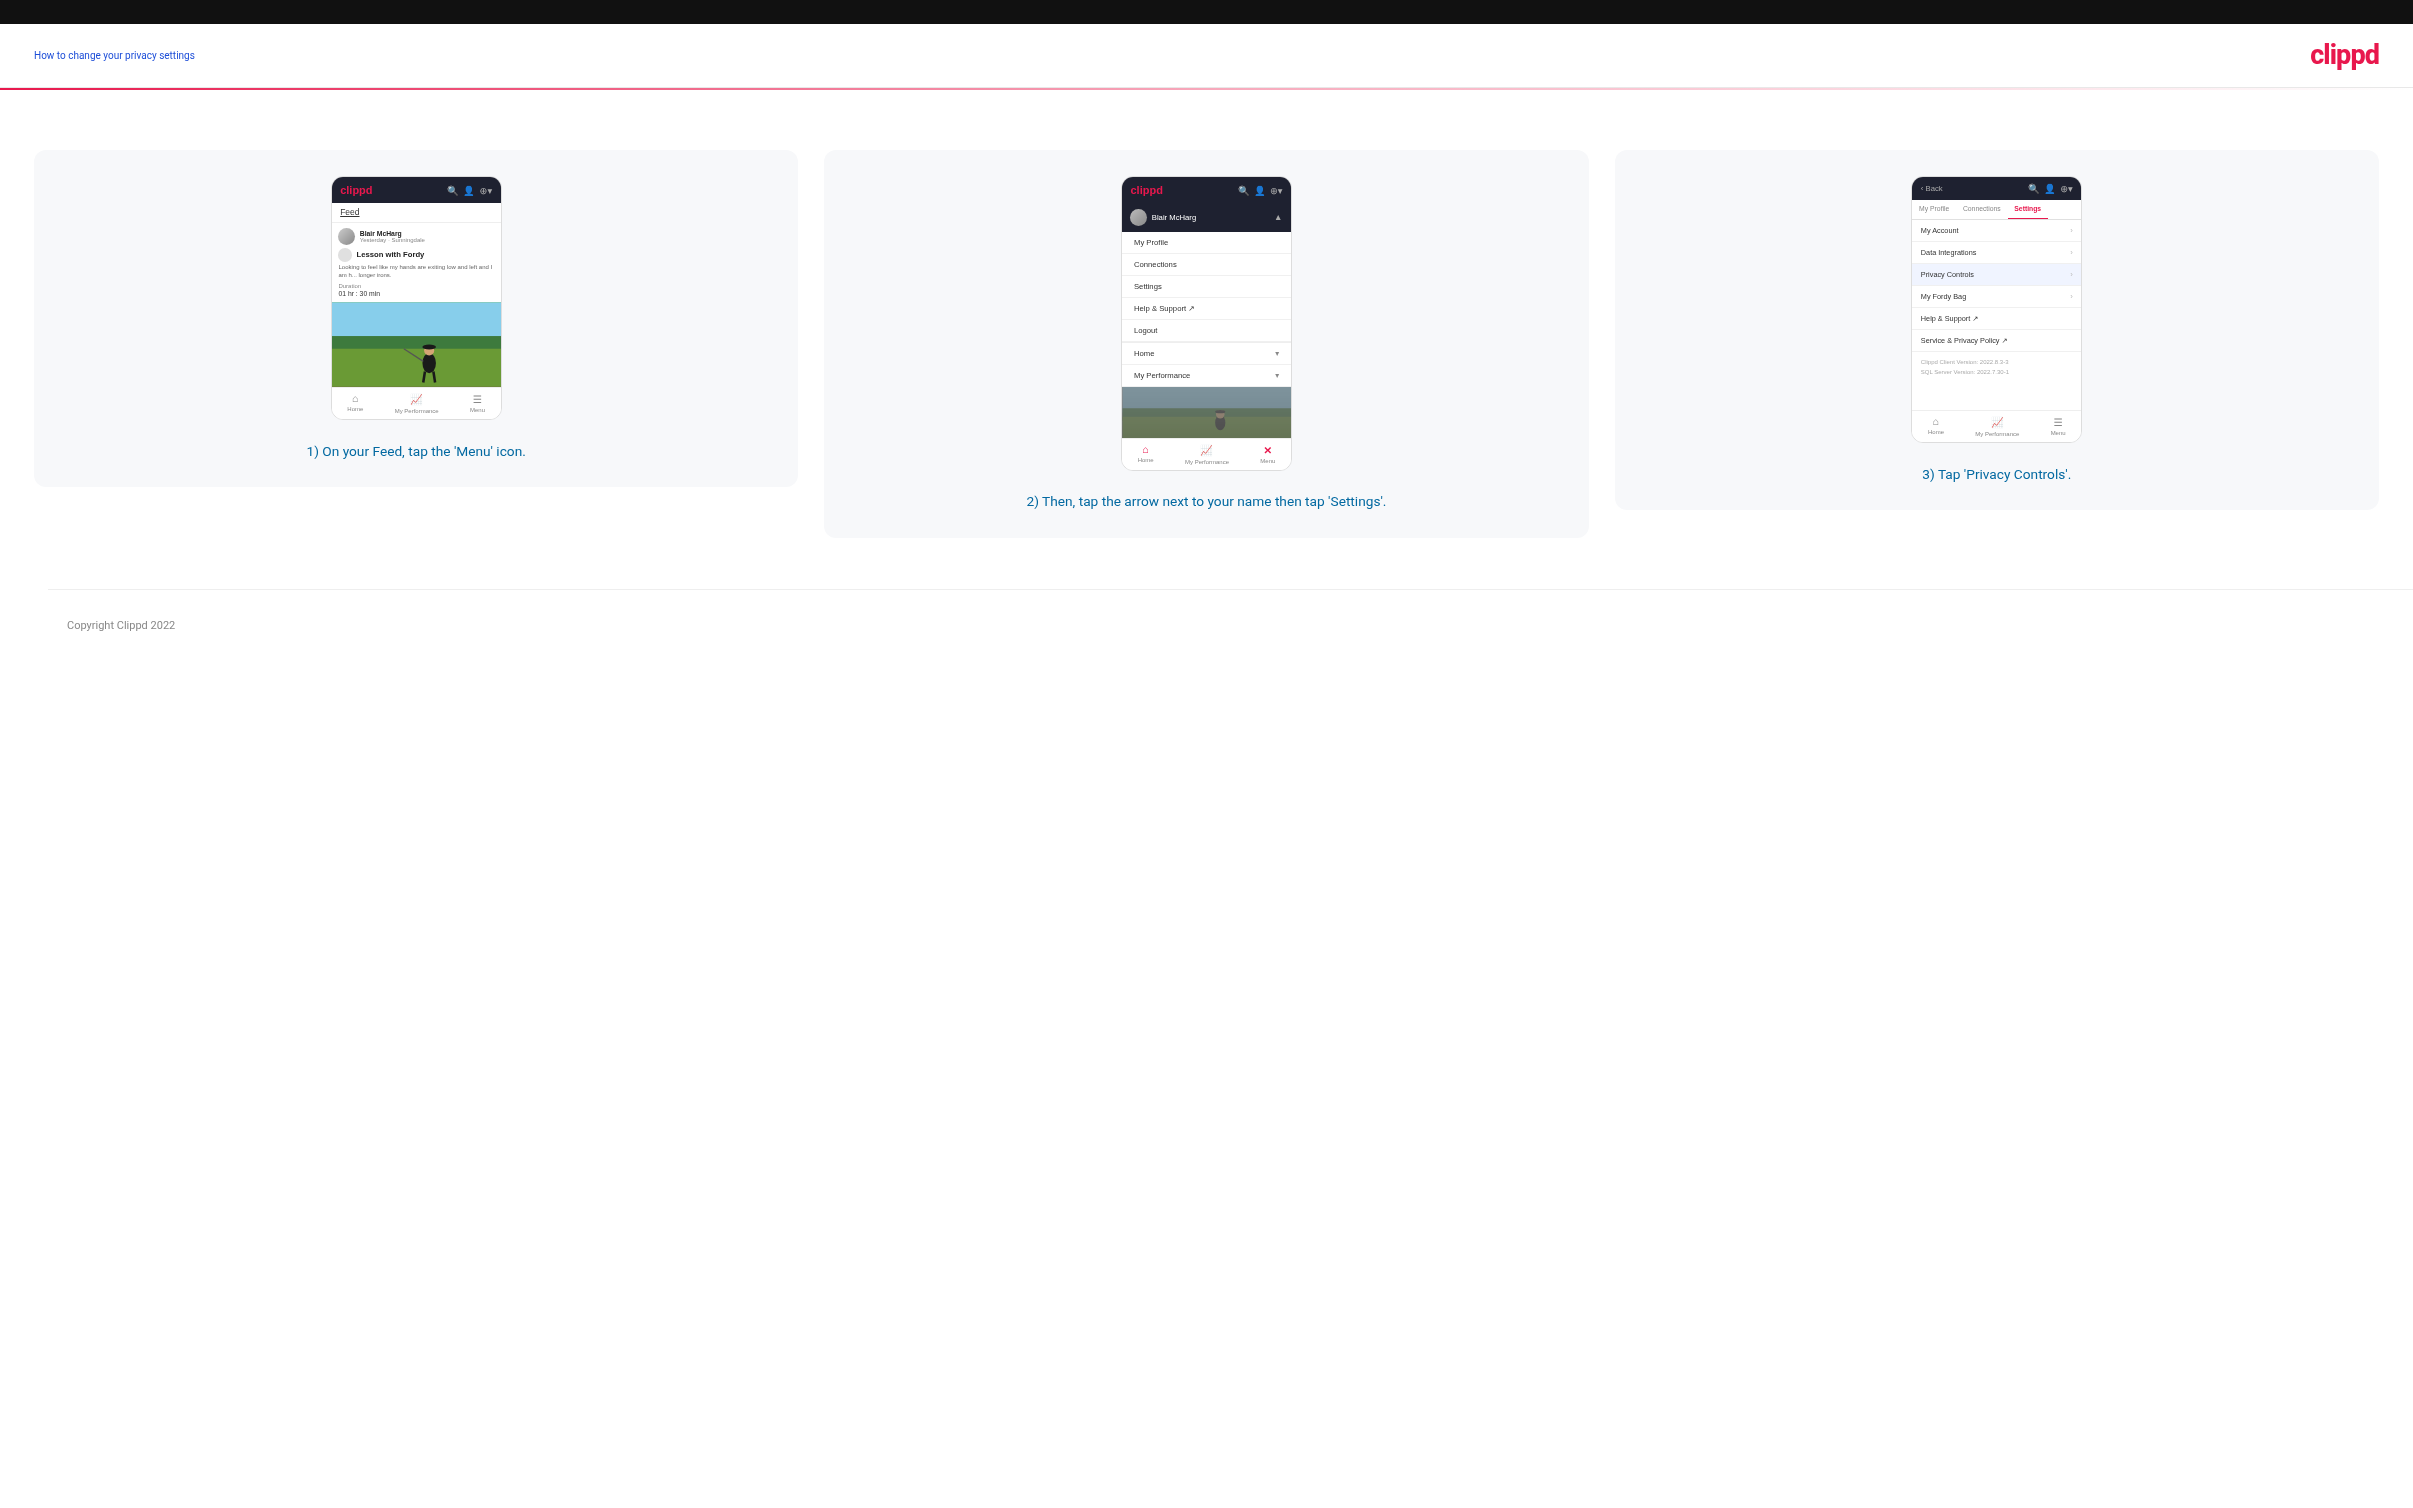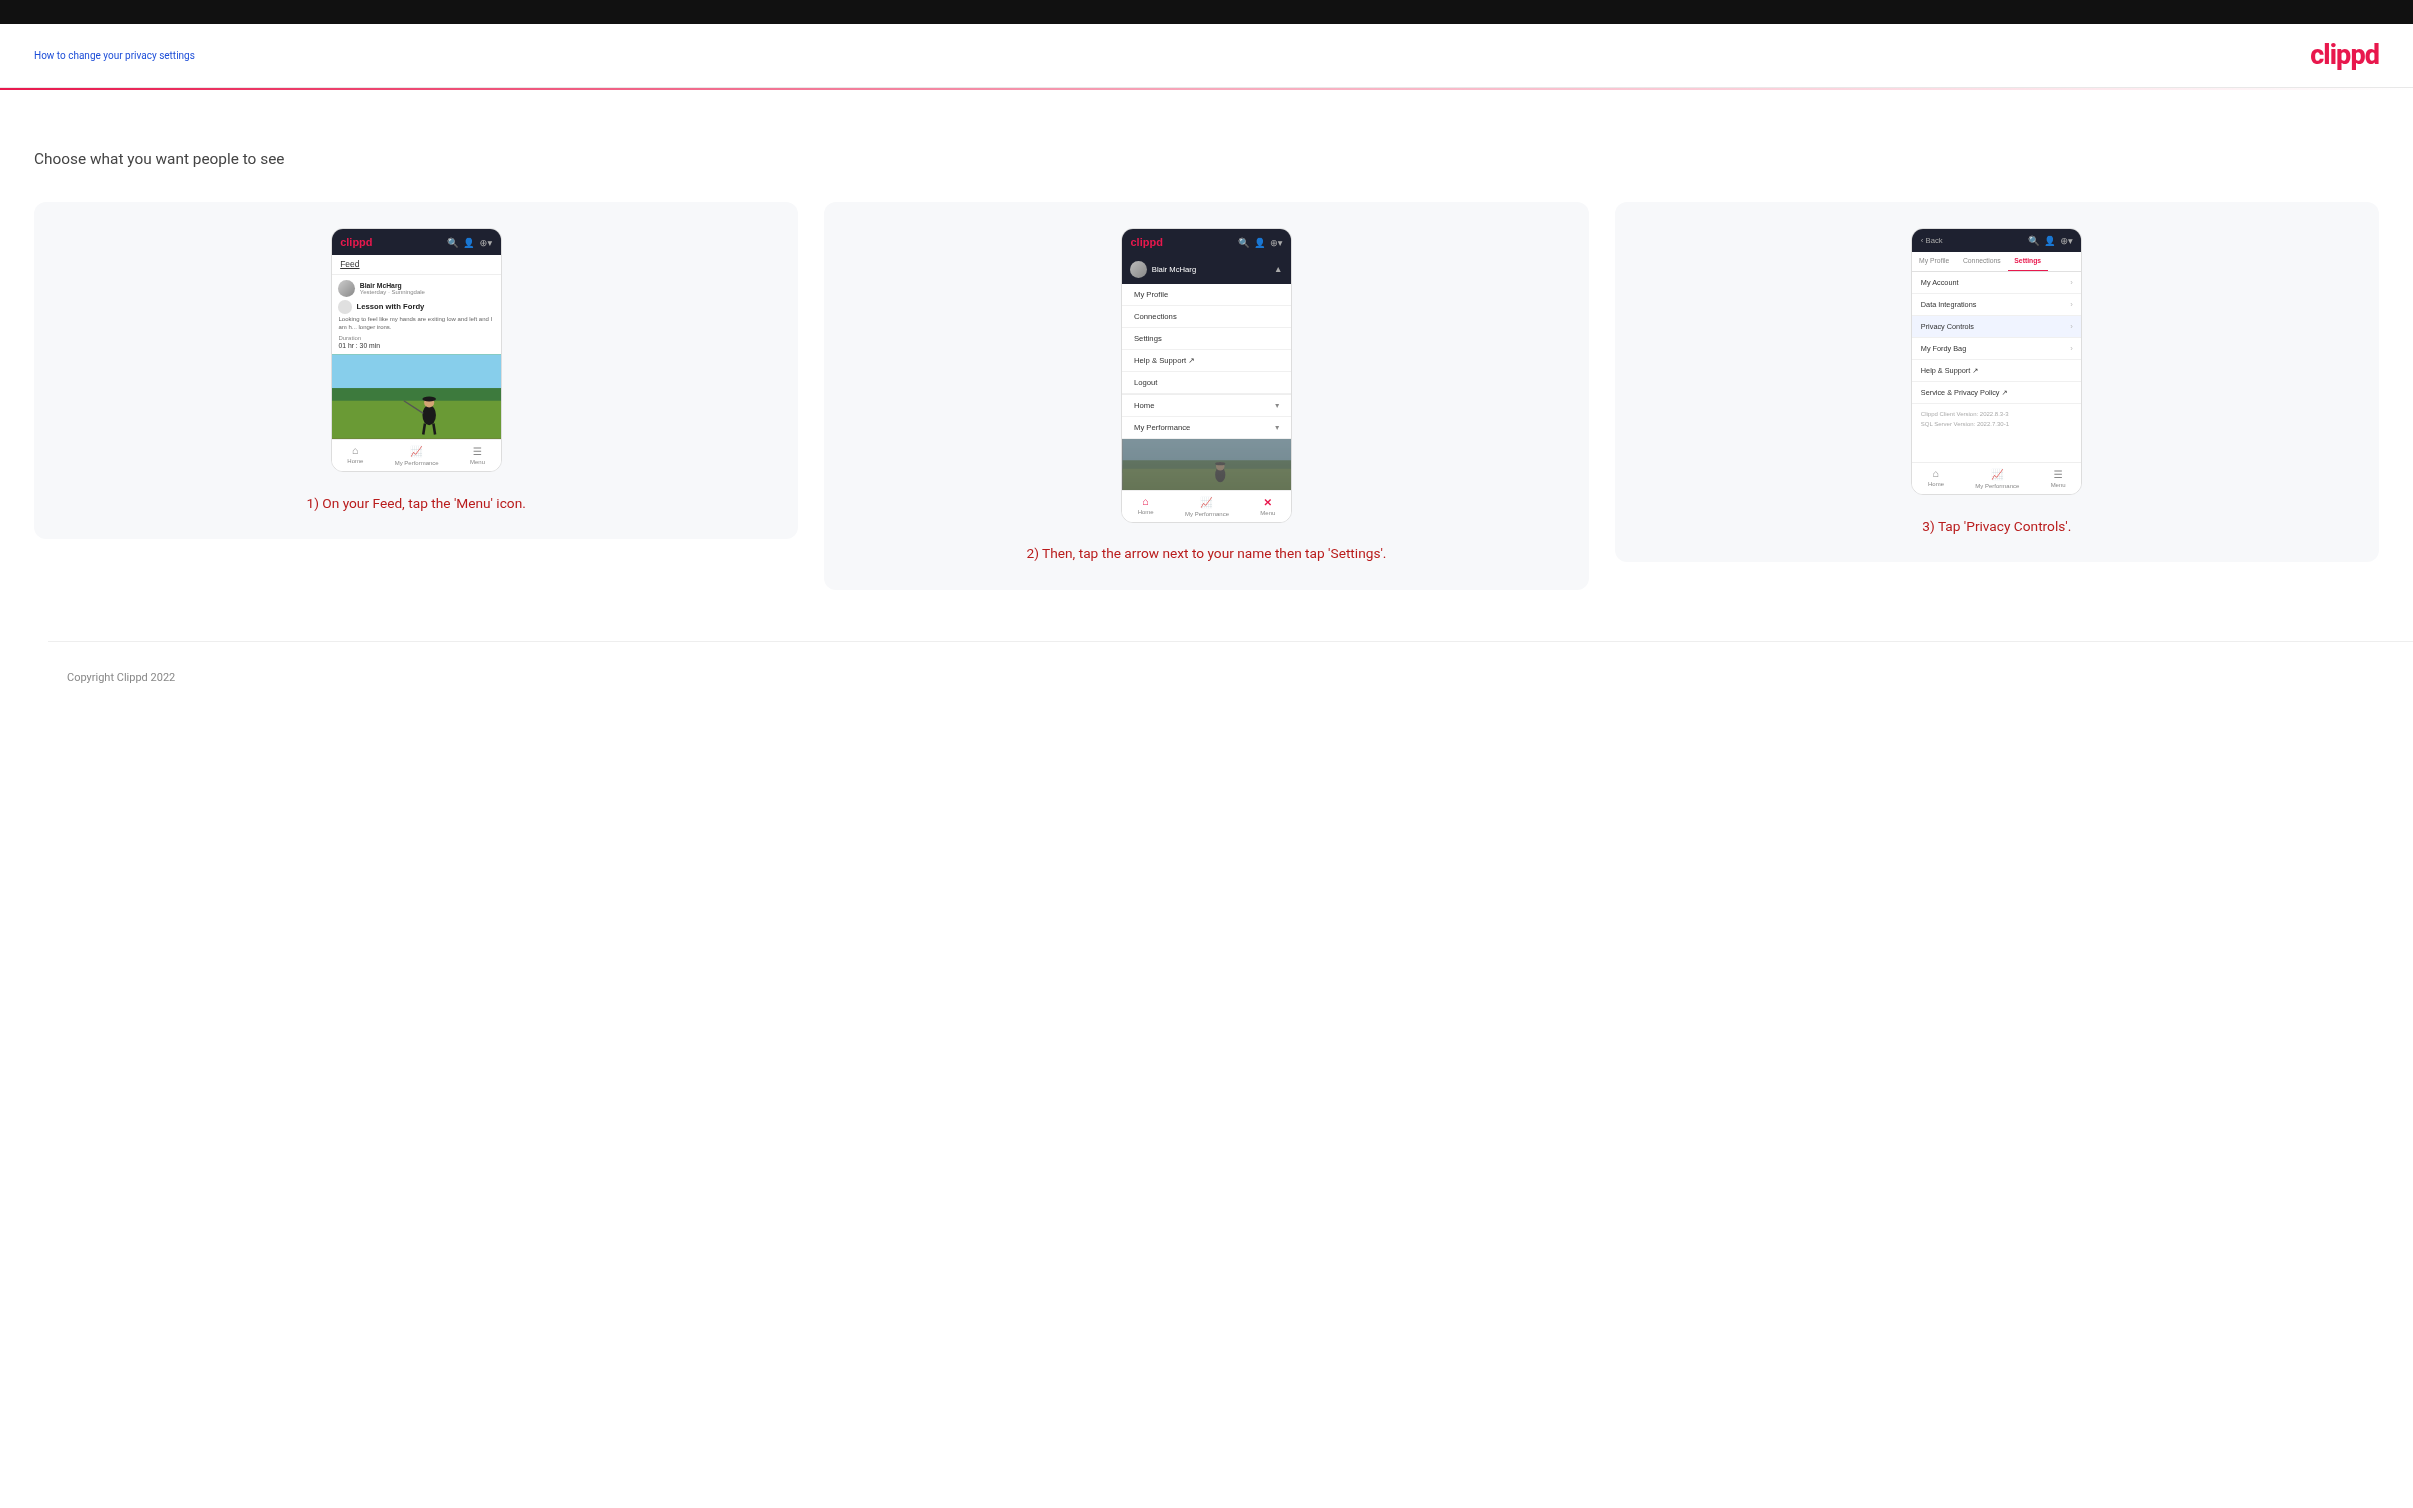--- a/index.html
+++ b/index.html
@@ -71,21 +71,21 @@
       background: #f7f8fa;
       border-radius: 12px;
       padding: 26px 17px 26px 17px;
       display: flex;
       flex-direction: column;
       align-items: center;
     }
 
     .step-caption {
       font-size: 13.7px;
-      color: #b91c1c;
+      color: #0369a1;
       text-align: center;
       margin-top: 20.5px;
       line-height: 1.5;
     }
 
     
     .phone-mockup {
       width: 171px;
       border-radius: 12px;
       overflow: hidden;
@@ -345,21 +345,20 @@
 <div class="top-bar"></div>
 
 <div class="header">
   <span class="header-title">How to change your privacy settings</span>
   <span class="logo">clippd</span>
 </div>
 
 <div class="header-divider"></div>
 
 <div class="main-content">
-  <p class="page-subheading">Choose what you want people to see</p>
 
   <div class="steps-row">
 
     <div class="step-card">
       <div class="phone-mockup">
 
         <div class="phone-topbar">
           <span class="phone-logo">clippd</span>
           <div class="phone-icons">
             <span style="color:#aaa;font-size:9.4px;">🔍</span>

